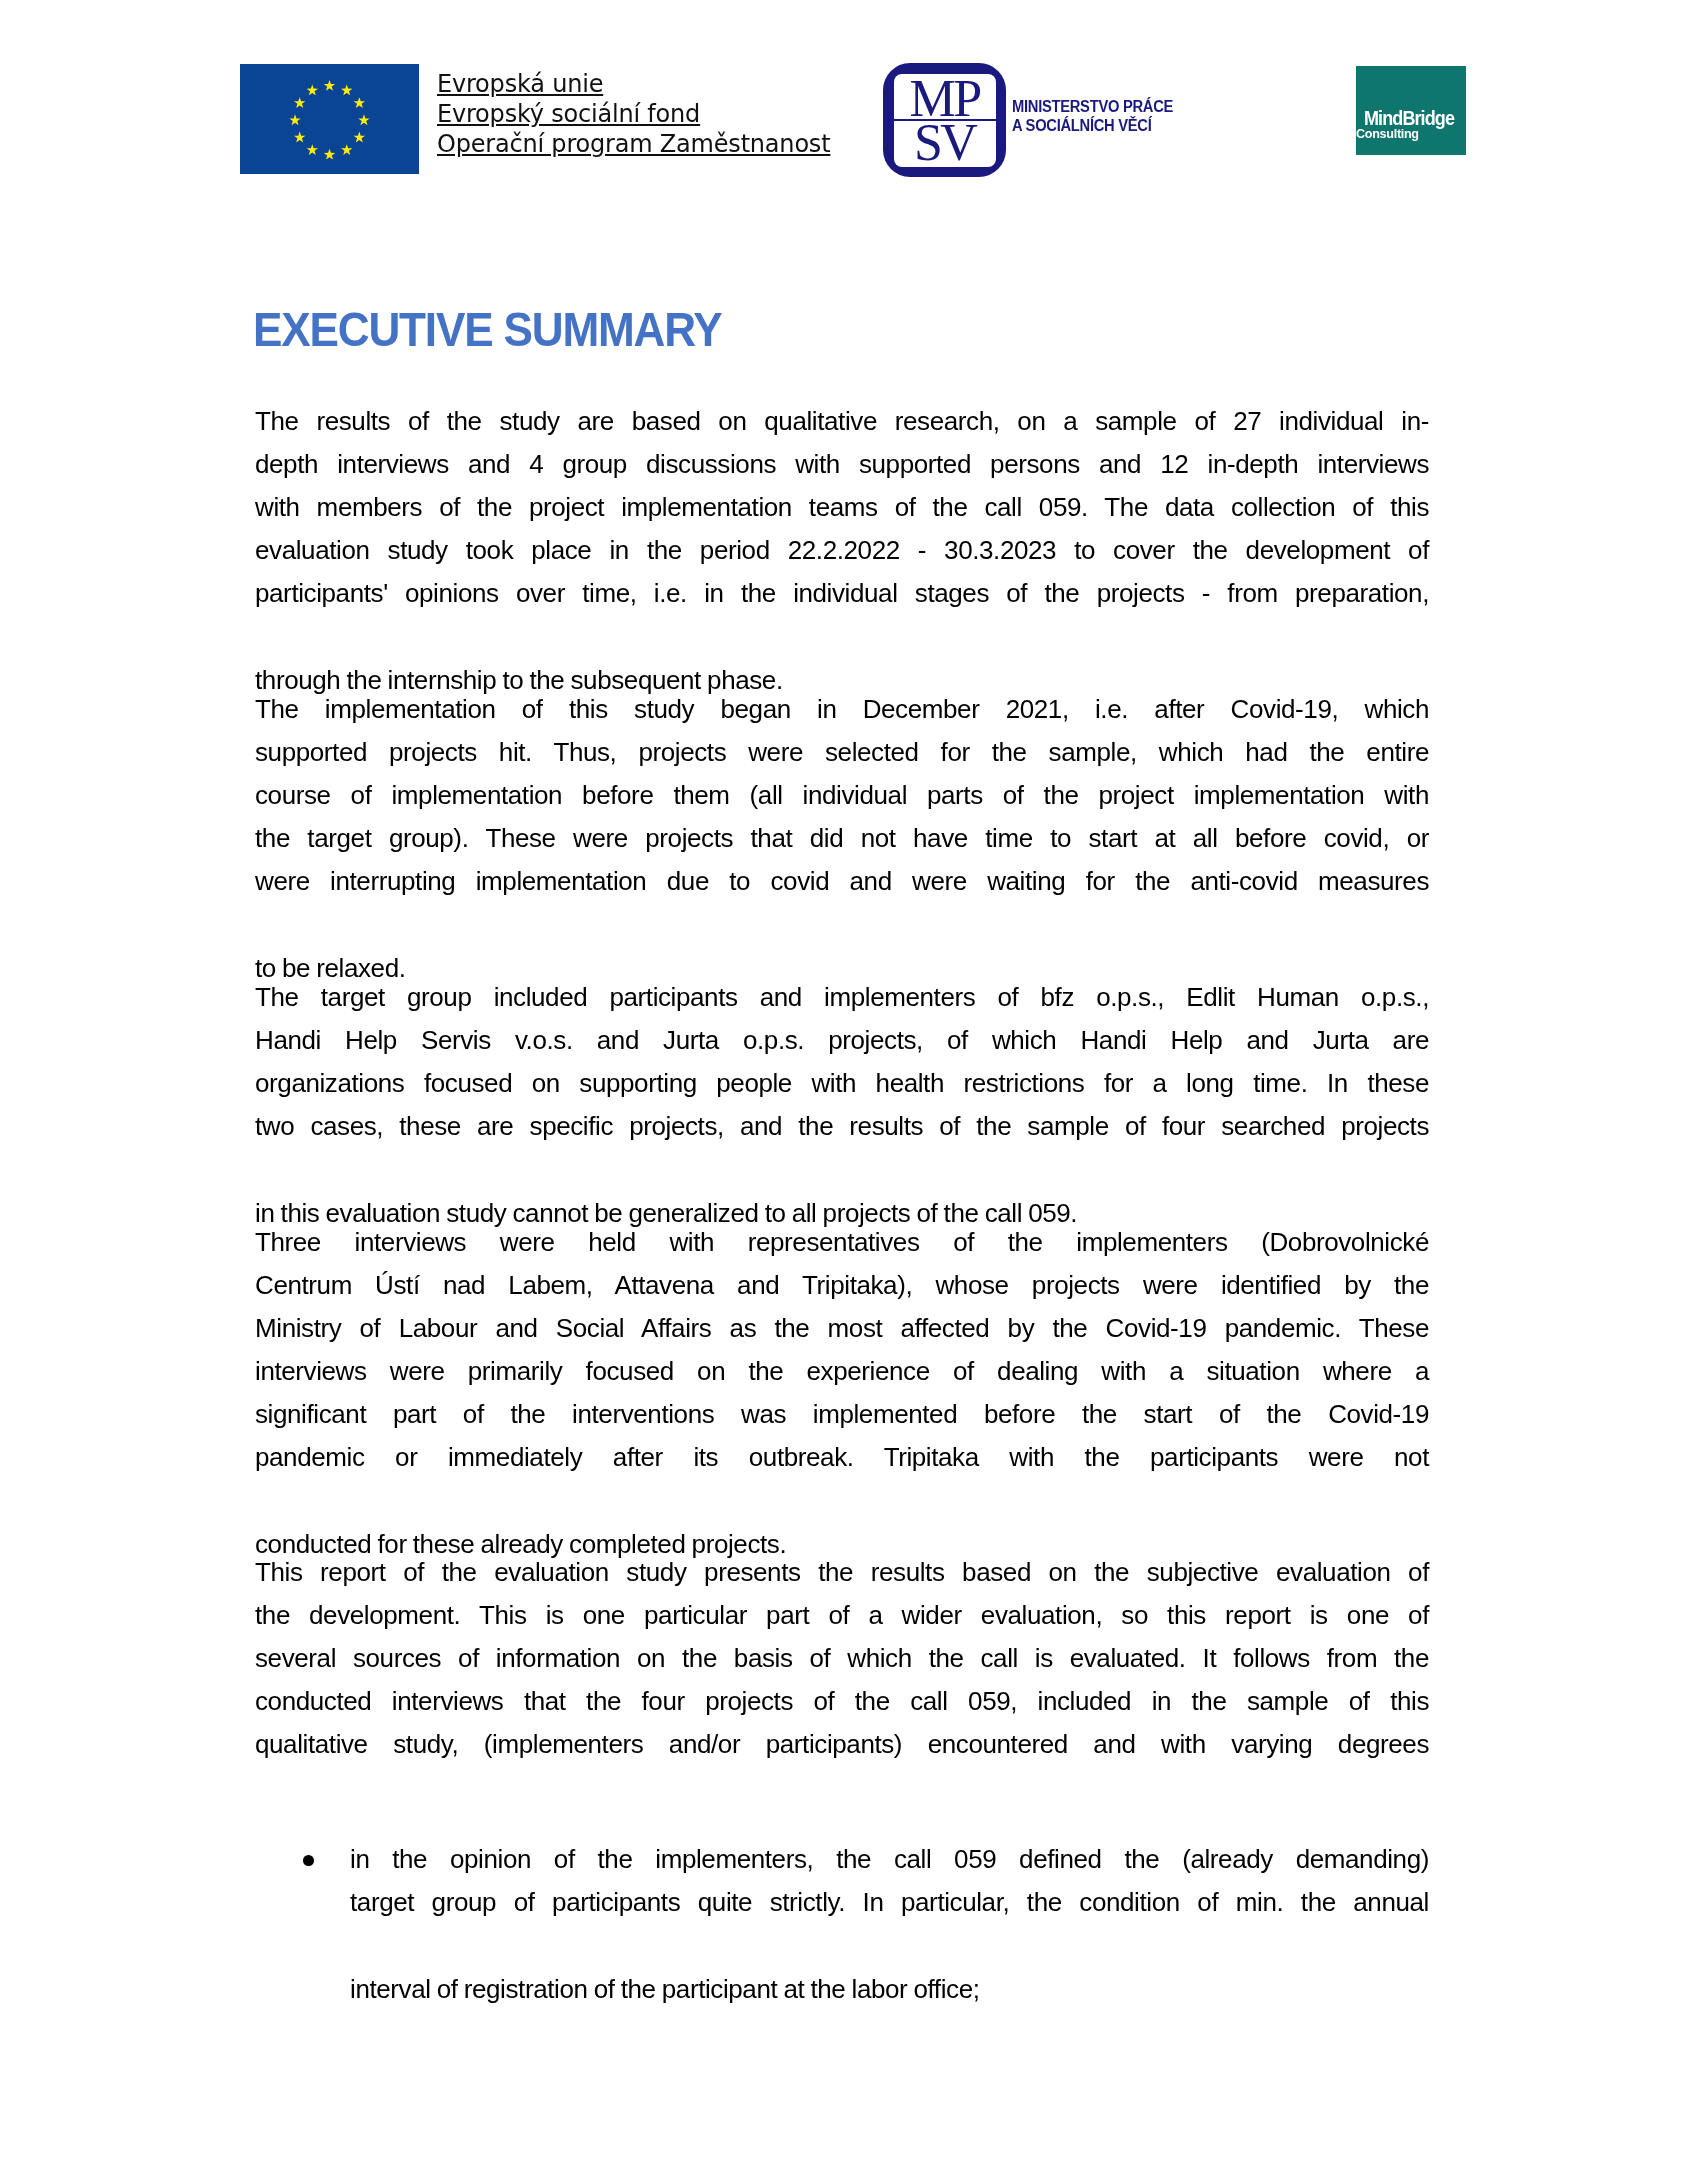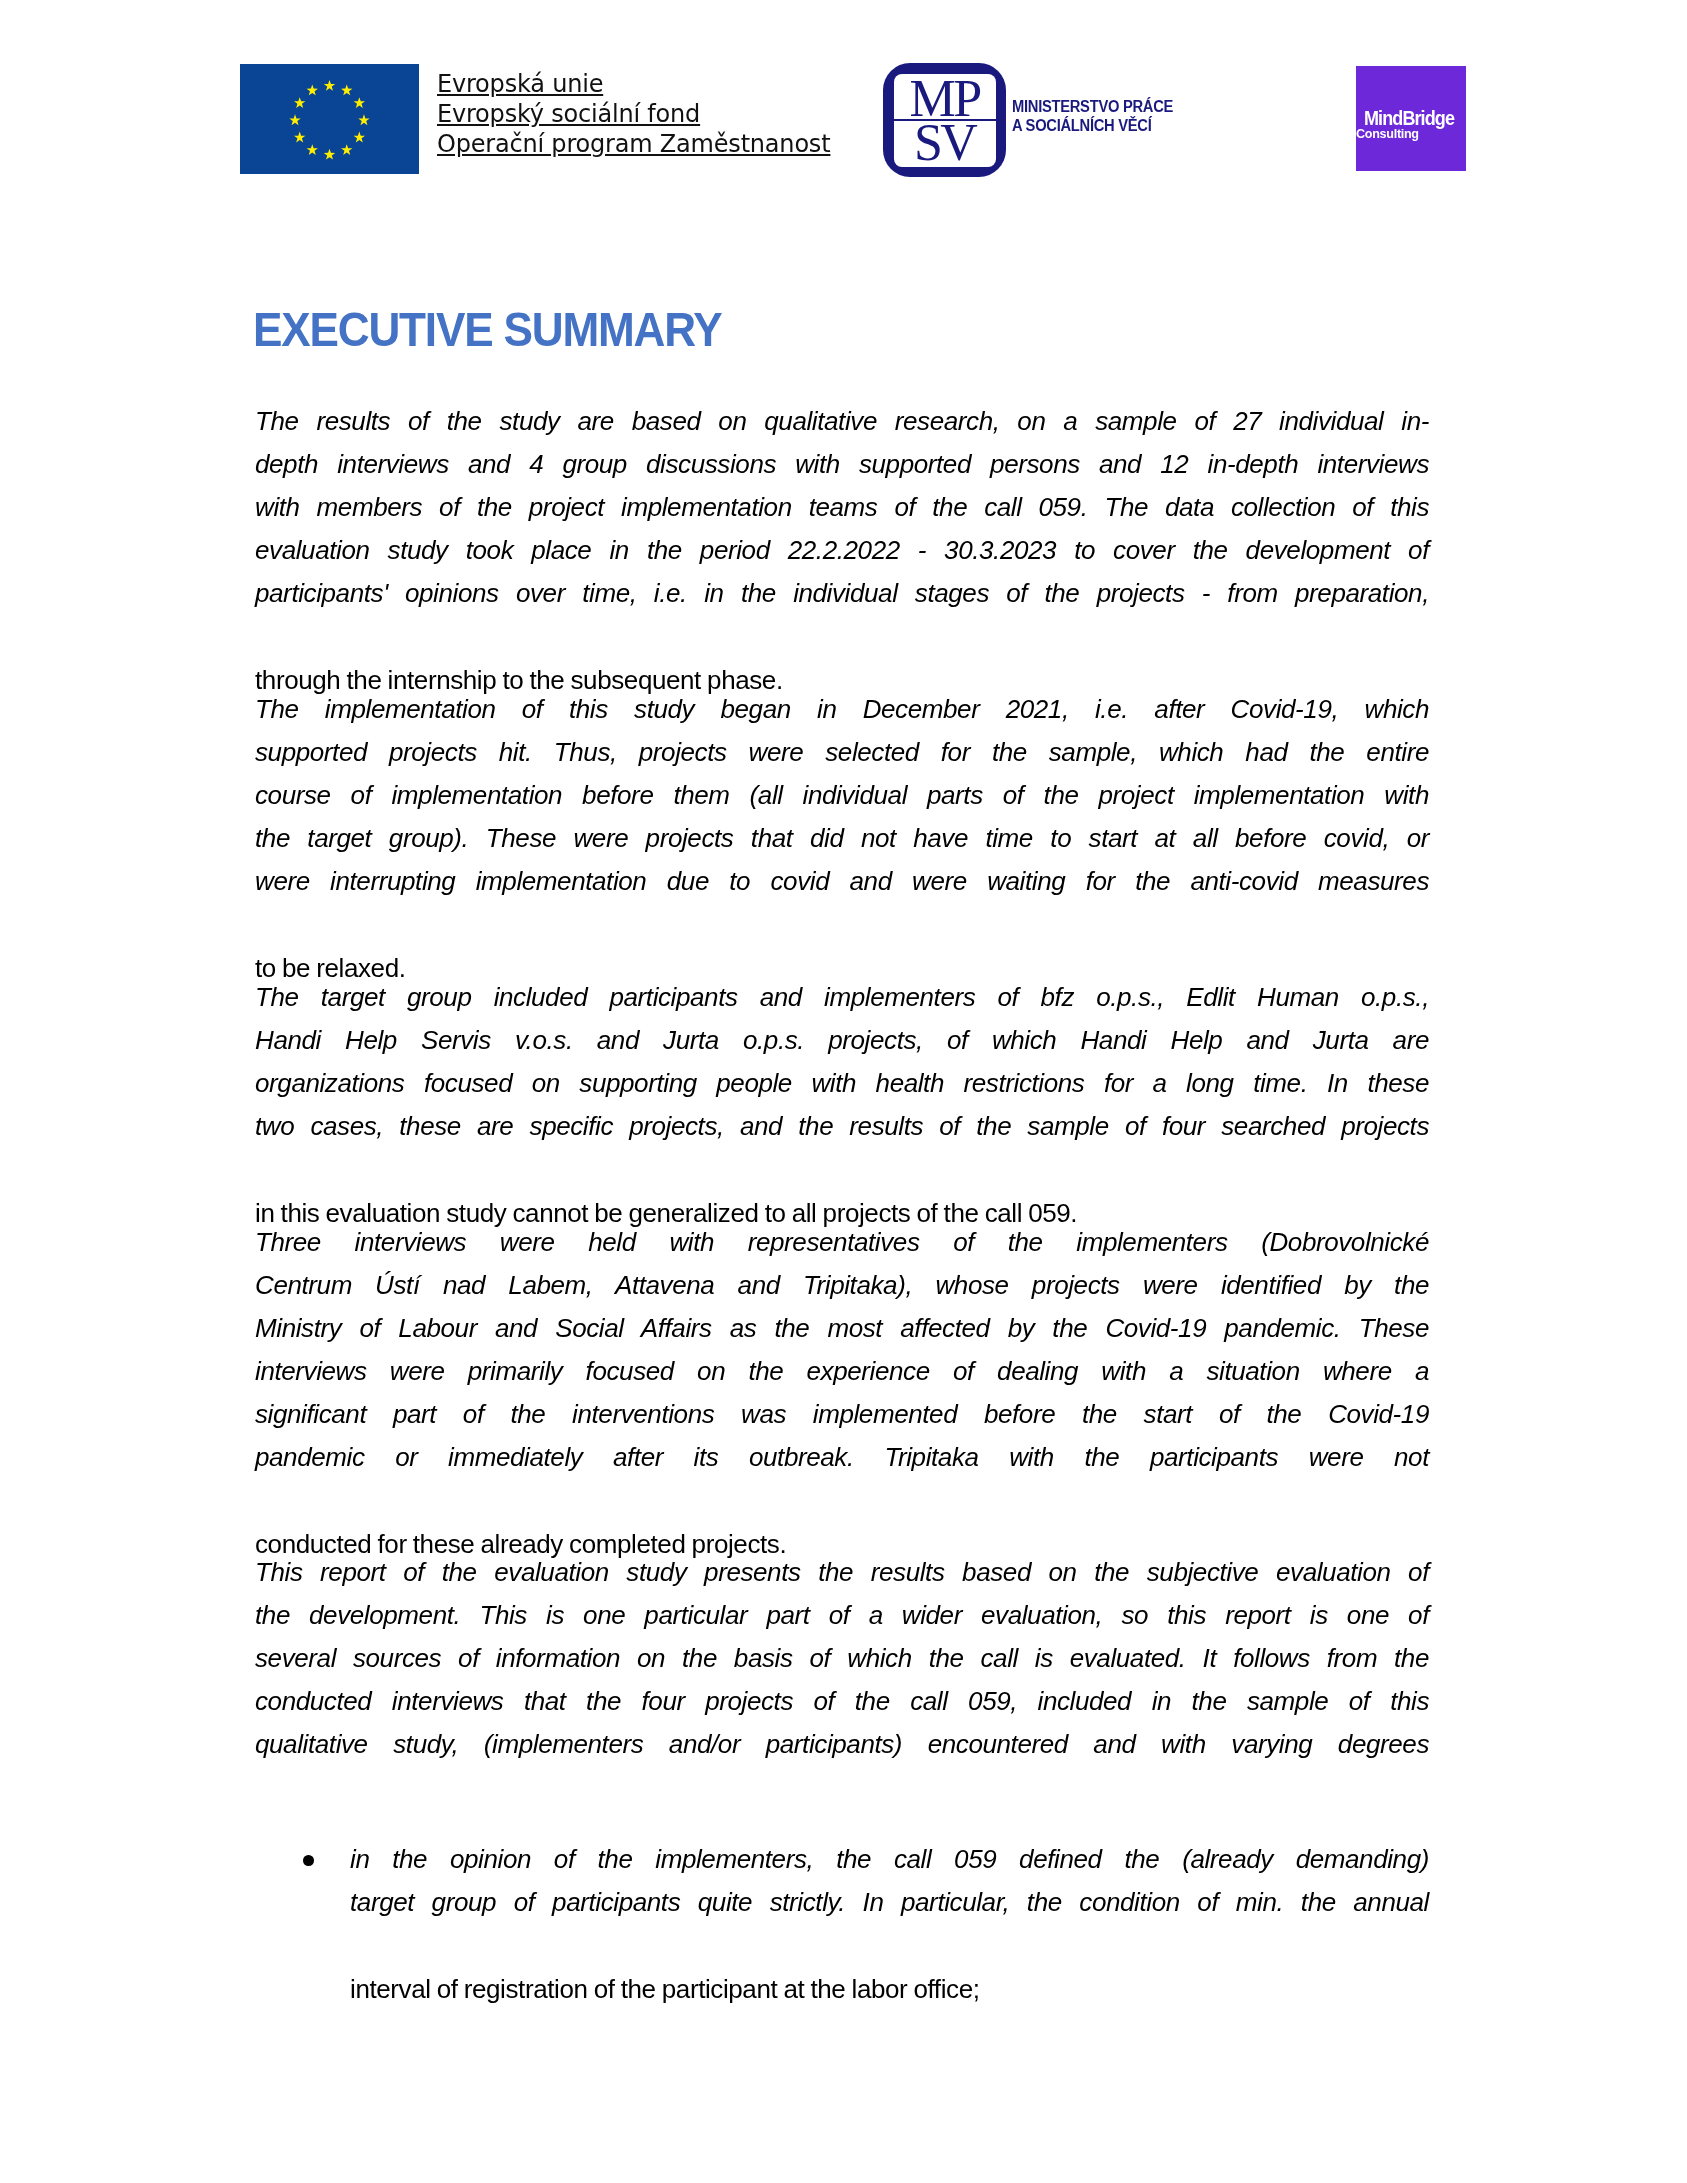--- a/index.html
+++ b/index.html
@@ -20,35 +20,35 @@
                 background: #fff; border-radius: 8px; overflow: hidden; }
   .mpsv-line { position: absolute; left: 0; right: 0; top: 45px; height: 2px; background: #1a1a7e; }
   .mpsv-letters { position: absolute; left: 0; width: 102px; text-align: center;
                   font-family: "Liberation Serif", serif; color: #1a1a7e; font-size: 52px; line-height: 46px; letter-spacing: -2.6px; }
   .mpsv-top { top: 2.6px; }
   .mpsv-bot { top: 46px; }
   .mpsv-text { position: absolute; left: 1012px; top: 98px; font-family: "Liberation Sans", sans-serif;
                font-weight: bold; font-size: 16px; line-height: 18.5px; color: #1a1a7e; letter-spacing: -0.3px; }
   .mpsv-text div { white-space: nowrap; transform: scaleX(0.92); transform-origin: left; }
 
-  .mb-box { position: absolute; left: 1356px; top: 66px; width: 110px; height: 105px; background: #6d28d9; overflow: hidden; }
+  .mb-box { position: absolute; left: 1356px; top: 66px; width: 110px; height: 89px; background: #0f766e; overflow: hidden; }
   .mb-name { position: absolute; left: 8px; top: 41px; color: #fff; font-family: "Liberation Sans", sans-serif;
              font-size: 20px; font-weight: bold; letter-spacing: -1px; white-space: nowrap; transform: scaleX(0.9); transform-origin: left; }
   .mb-sub { position: absolute; left: 0px; top: 61px; color: #fff; font-family: "Liberation Sans", sans-serif;
             font-size: 12.6px; font-weight: bold; white-space: nowrap; letter-spacing: -0.3px; }
 
   
   .heading { position: absolute; left: 253px; top: 299px; margin: 0; color: #4472c4;
              font-family: "Liberation Sans", sans-serif; font-weight: bold; font-size: 49px; line-height: 60px;
              letter-spacing: -1.3px; white-space: nowrap; transform: scaleX(0.9); transform-origin: left; }
 
   .para { position: absolute; left: 255px; width: 1174px; }
   .line { height: 43px; font-size: 26px; line-height: 43px; white-space: nowrap;
           letter-spacing: -0.4px; word-spacing: -0.7px; }
-  .line.j { text-align: justify; text-align-last: justify; font-style: italic; }
+  .line.j { text-align: justify; text-align-last: justify; }
   .line.l { text-align: left; margin-top: 44px; }
 
   .bullet-list { position: absolute; left: 255px; width: 1174px; }
   .bullet-item { position: relative; padding-left: 95px; }
   .bullet-dot { position: absolute; left: 48px; top: 17px; width: 10.6px; height: 10.6px; border-radius: 50%; background: #000; }
 </style>
 </head>
 <body>
 
 <div class="eu-logo">

